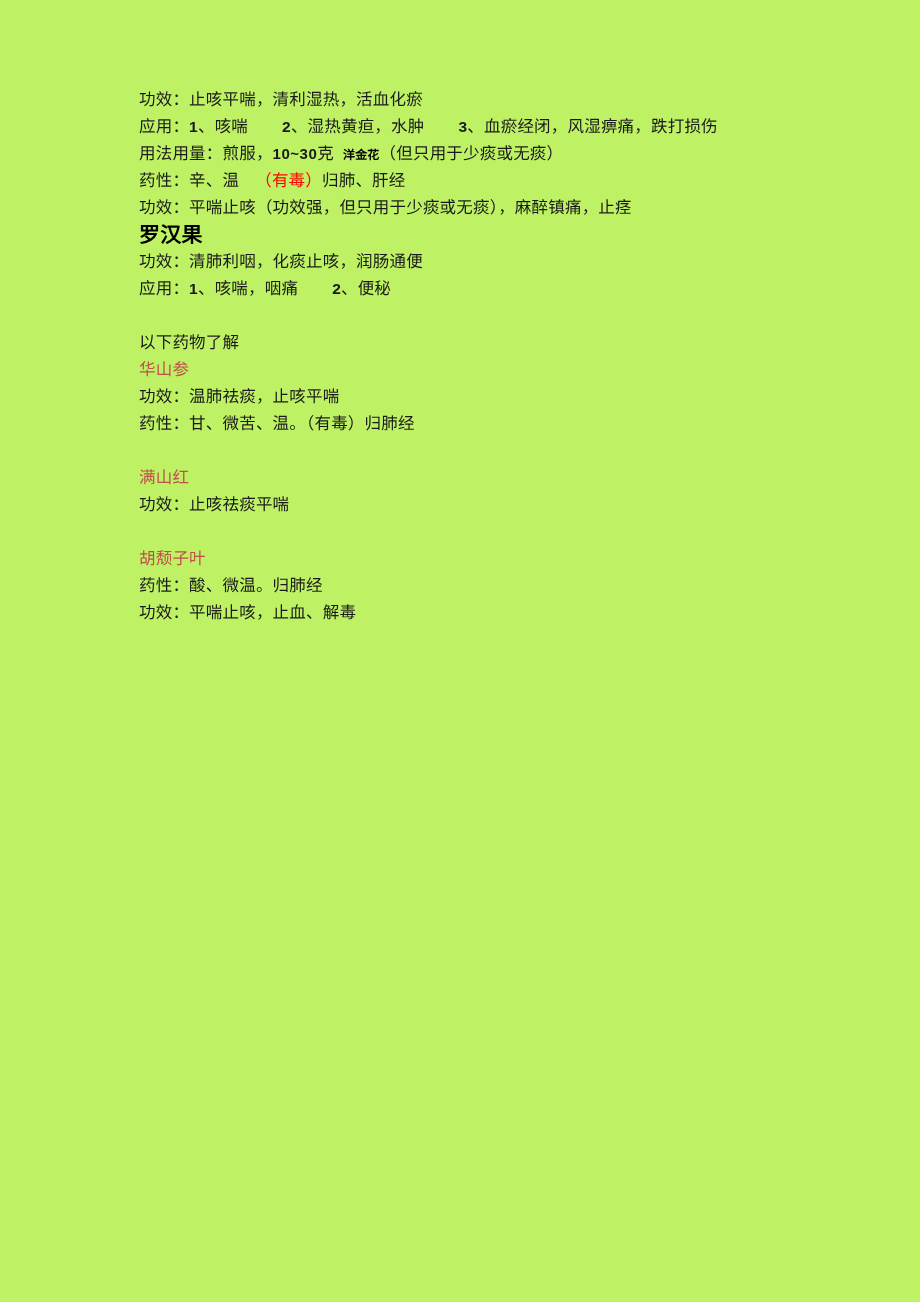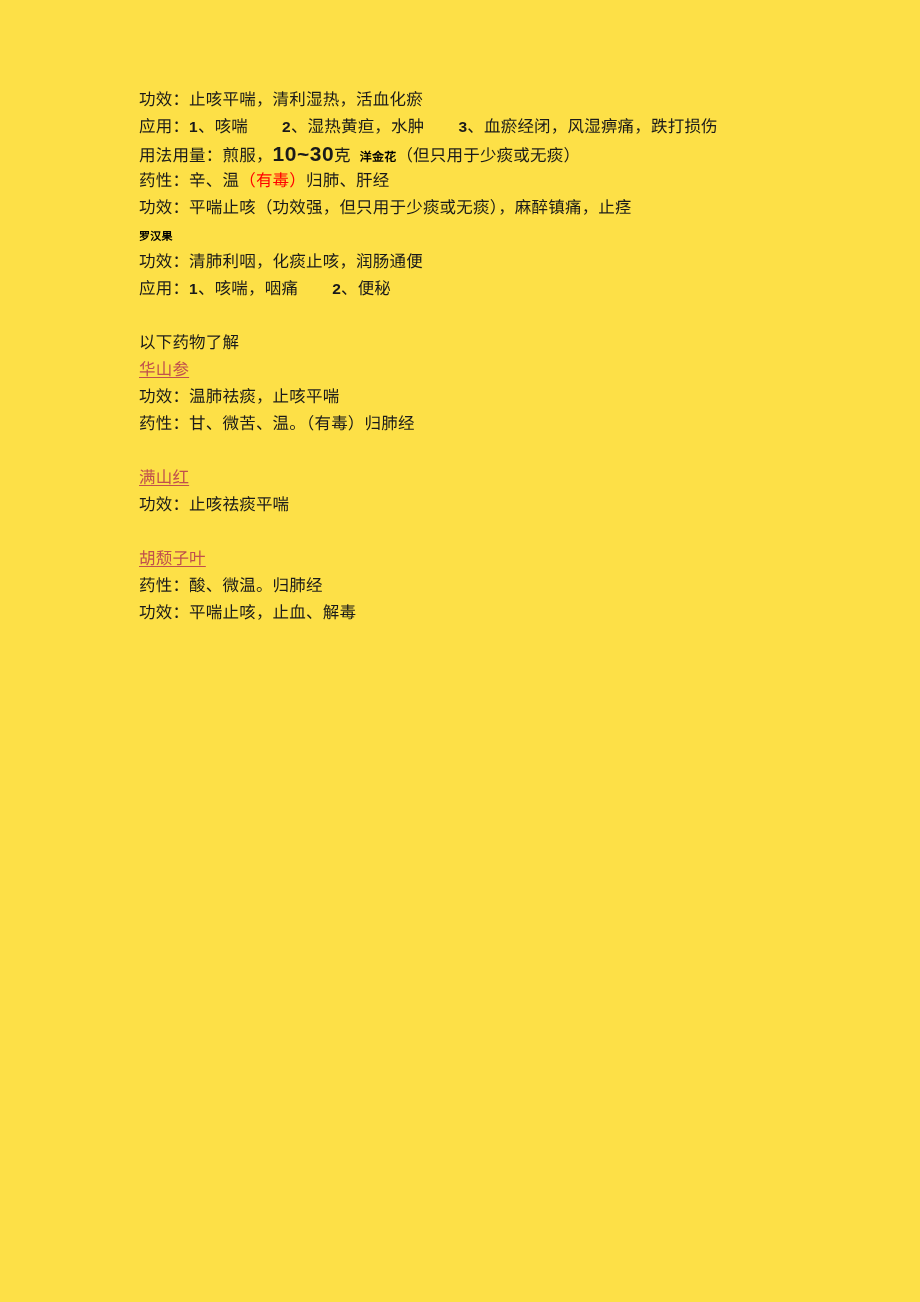--- a/index.html
+++ b/index.html
@@ -14,21 +14,21 @@
     position: relative;
     overflow: hidden;
     font-family: "Liberation Serif", "DejaVu Serif", serif;
     color: #000000;
   }
   .page {
     position: absolute;
     left: 0; top: 0;
     width: 920px;
     height: 1302px;
-    background: #fde047;
+    background: #bef264;
   }
   .doc-body {
     position: absolute;
     left: 139px;
     top: 86px;
     width: 660px;
   }
   .line {
     font-size: 16.5px;
     line-height: 27px;
@@ -37,50 +37,50 @@
     color: #1a1a1a;
     letter-spacing: 0.2px;
   }
   .line.blank {
     height: 27px;
   }
   
   .head-bold {
     font-family: "Liberation Sans", "DejaVu Sans", sans-serif;
     font-weight: bold;
-    font-size: 11px;
+    font-size: 21px;
     color: #000000;
   }
   
   .head-red {
     color: #C0504D;
-    text-decoration: underline;
     text-decoration-color: #C0504D;
     text-underline-offset: 2px;
   }
   
   .num {
     font-family: "Liberation Sans", "DejaVu Sans", sans-serif;
     font-weight: bold;
     font-size: 15.5px;
   }
   .dose {
     font-family: "Liberation Sans", "DejaVu Sans", sans-serif;
     font-weight: bold;
-    font-size: 21px;
+    font-size: 15px;
     letter-spacing: 0.5px;
   }
   .bold-inline {
     font-family: "Liberation Sans", "DejaVu Sans", sans-serif;
     font-weight: bold;
     font-size: 12px;
     color: #000000;
   }
   .red-inline {
     color: #FF0000;
+    margin-left: 16px;
   }
   .gap-m { display: inline-block; width: 34px; }
   .gap-xs { display: inline-block; width: 9px; }
 </style>
 </head>
 <body>
 
 <div class="page">
   <div class="doc-body" id="doc-body">
       <div class="line"><span>功效：止咳平喘，清利湿热，活血化瘀</span></div>

